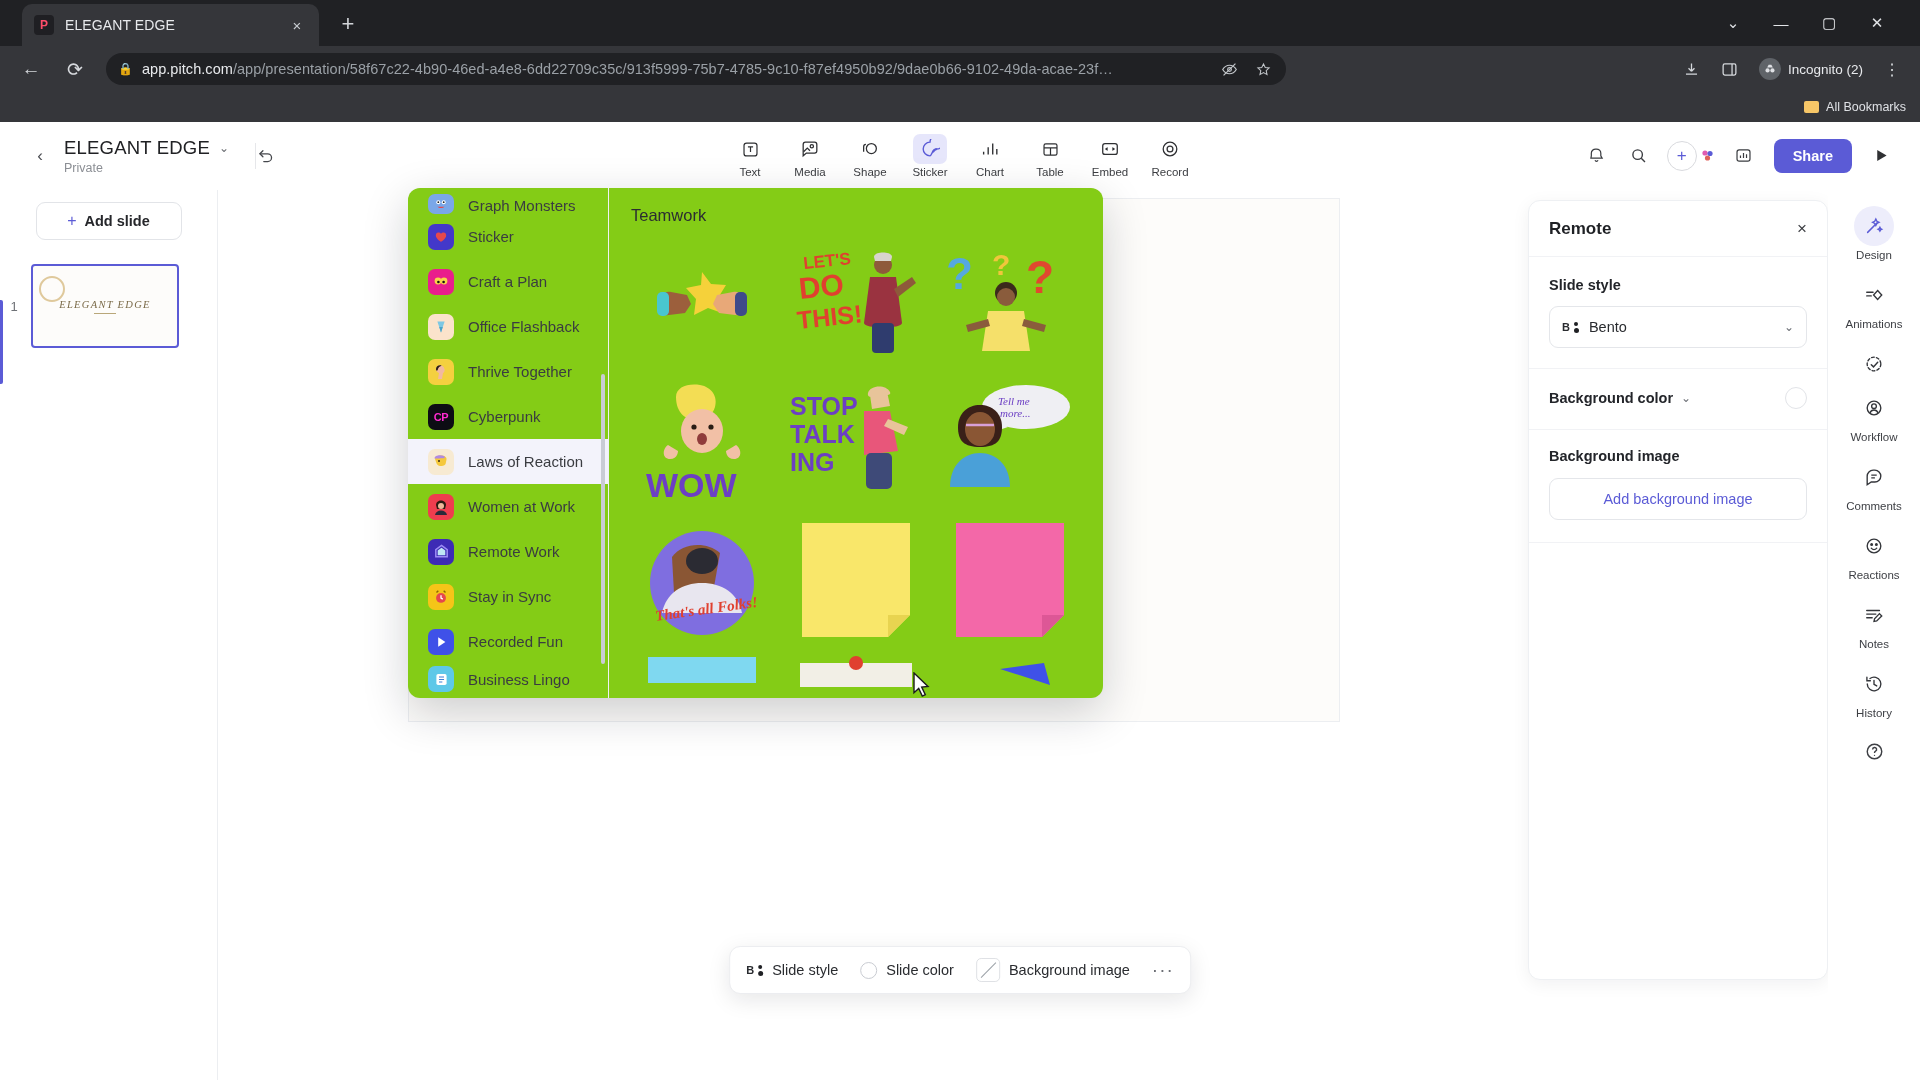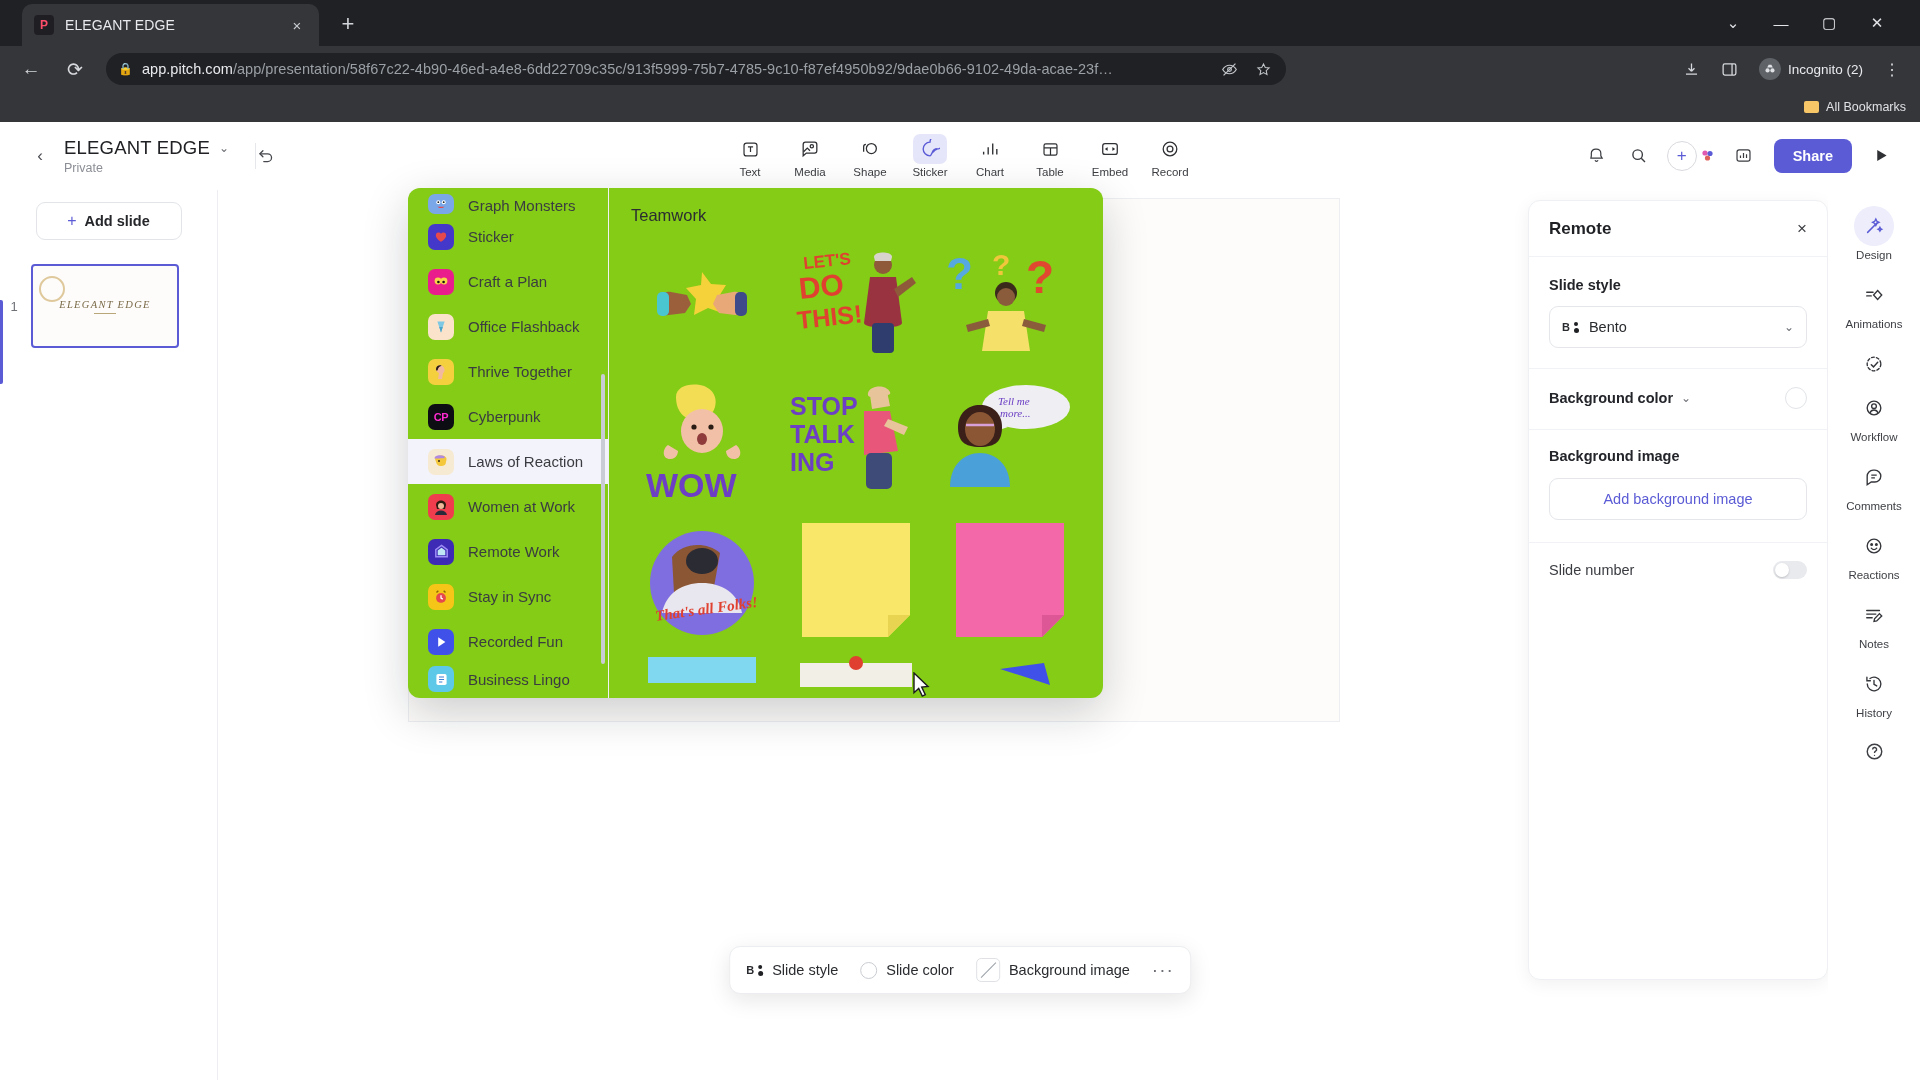--- a/index.html
+++ b/index.html
@@ -890,24 +890,20 @@
 
       <div class="props-div" style="margin-top:20px;"></div>
 
       <div class="row">
         <span class="lbl">Background image</span>
       </div>
       <div class="add-bg">Add background image</div>
 
       <div class="props-div" style="margin-top:22px;"></div>
 
-      <div class="row">
-        <span class="lbl" style="font-weight:400;color:#3a3c41;">Slide number</span>
-        <span class="toggle"></span>
-      </div>
     </div>
 
     <div class="rail">
       <div class="rail-item active">
         <span class="rail-ico">
           <svg width="20" height="20" viewBox="0 0 22 22" fill="none" stroke="#5b5bd6" stroke-width="1.6" stroke-linecap="round">
             <path d="M4 18L14.5 7.5"></path>
               <path d="M13 3.5l1.2 2.3 2.3 1.2-2.3 1.2L13 10.5l-1.2-2.3L9.5 7l2.3-1.2z"></path>
               <path d="M17.5 12.5l.7 1.3 1.3.7-1.3.7-.7 1.3-.7-1.3-1.3-.7 1.3-.7z"></path>
           </svg>

